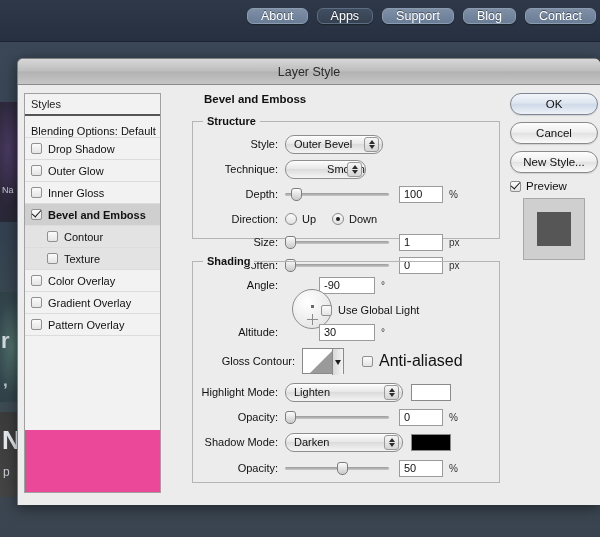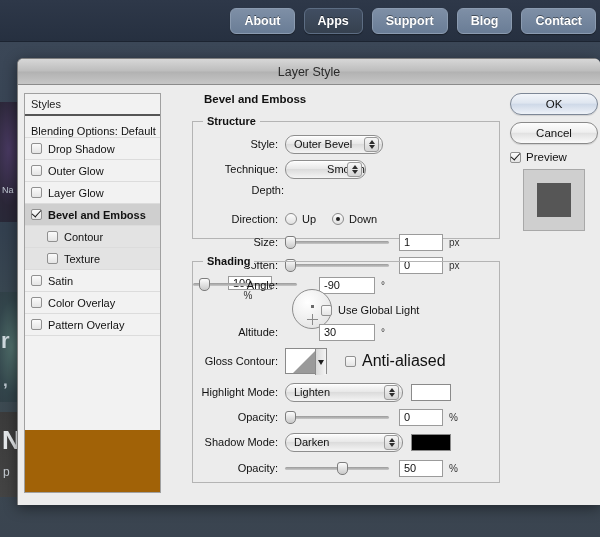--- a/index.html
+++ b/index.html
@@ -15,25 +15,25 @@
   #bg-topbar {
     position: absolute; left: 0; top: 0; width: 600px; height: 42px;
     background: linear-gradient(180deg, #2e3849 0%, #263040 100%);
     border-bottom: 1px solid #1c2431;
   }
   #bg-nav {
     position: absolute; right: 4px; top: 8px;
     display: flex; gap: 9px;
   }
   .nav-btn {
-    height: 26px; padding: 0 13px;
+    height: 16px; padding: 0 13px;
     display: flex; align-items: center; justify-content: center;
     background: linear-gradient(180deg, #7e8fa6 0%, #6a7d96 100%);
     border: 1px solid #8b9bb0; border-radius: 6px;
-    color: #ffffff; font-size: 12.5px; font-weight: bold;
+    color: #ffffff; font-size: 12.5px; font-weight: normal;
     text-shadow: 0 -1px 0 rgba(0,0,0,.45);
     box-shadow: 0 1px 1px rgba(0,0,0,.35);
     white-space: nowrap;
   }
   .nav-btn.active {
     background: linear-gradient(180deg, #414e62 0%, #36414f 100%);
     border: 1px solid #5d6d83;
   }
   #bg-body {
     position: absolute; left: 0; top: 42px; width: 600px; height: 495px;
@@ -79,21 +79,21 @@
     border-top-left-radius: 5px; border-top-right-radius: 5px;
     display: flex; align-items: center; justify-content: center;
   }
   #titlebar-text { font-size: 12.5px; color: #2a2a2a; }
 
   #dialog-body { position: relative; width: 100%; height: 420px; }
 
   
   #styles-panel {
     position: absolute; left: 6px; top: 8px; width: 137px; height: 400px;
-    background: #a16207; border: 1px solid #a0a0a0;
+    background: #ec4899; border: 1px solid #a0a0a0;
   }
   #styles-header {
     height: 22px; display: flex; align-items: center; padding-left: 6px;
     font-size: 11px; color: #1c1c1c;
     background: #f2f2f2; border-bottom: 2px solid #555;
   }
   #styles-list { position: relative; }
   .style-row {
     height: 22px; display: flex; align-items: center;
     padding-left: 6px; font-size: 11px; color: #111;
@@ -304,48 +304,48 @@
         </div>
 
 
         <div class="style-row">
           <span class="cb"></span>
           <span>Outer Glow</span>
         </div>
 
         <div class="style-row">
           <span class="cb"></span>
-          <span>Layer Glow</span>
+          <span>Inner Gloss</span>
         </div>
 
         <div class="style-row selected">
           <span class="cb checked"></span>
           <span>Bevel and Emboss</span>
         </div>
 
         <div class="style-row sub">
           <span class="cb"></span>
           <span>Contour</span>
         </div>
 
         <div class="style-row sub">
           <span class="cb"></span>
           <span>Texture</span>
         </div>
 
+
         <div class="style-row">
           <span class="cb"></span>
-          <span>Satin</span>
+          <span>Color Overlay</span>
         </div>
 
         <div class="style-row">
           <span class="cb"></span>
-          <span>Color Overlay</span>
-        </div>
-
+          <span>Gradient Overlay</span>
+        </div>
 
         <div class="style-row">
           <span class="cb"></span>
           <span>Pattern Overlay</span>
         </div>
 
 
         <div id="styles-filler"></div>
       </div>
     </div>
@@ -371,21 +371,21 @@
           <span class="lbl">Technique:</span>
           <div class="select" style="width:81px;justify-content:flex-end;">
             <span>Smooth</span>
             <span class="stepper">
               <span class="ar up"></span>
                 <span class="ar dn"></span>
             </span>
           </div>
         </div>
 
-        <div class="row" style="left:0; top:62px;flex-direction:column;">
+        <div class="row" style="left:0; top:62px;">
           <span class="lbl">Depth:</span>
           <div class="slider">
             <span class="track"></span>
             <span class="thumb" style="left:6px;"></span>
           </div>
           <div class="numbox" style="margin-left:10px;">100</div>
           <span class="unit">%</span>
         </div>
 
         <div class="row" style="left:0; top:87px;">
@@ -436,21 +436,21 @@
           <span class="cb"></span>
           <span style="font-size:11px;color:#111;">Use Global Light</span>
         </div>
 
         <div class="row" style="left:0; top:60px;">
           <span class="lbl">Altitude:</span>
           <div class="numbox" style="width:56px; margin-left:34px;">30</div>
           <span class="unit">°</span>
         </div>
 
-        <div class="row" style="left:0; top:85px; height:28px;">
+        <div class="row" style="left:17px; top:85px; height:28px;">
           <span class="lbl">Gloss Contour:</span>
           <div id="gloss-swatch" style="margin-left:0;">
             <span id="gloss-arrow">
                 <span class="tri"></span>
               </span>
           </div>
           <span class="cb" style="margin-left:18px;"></span>
           <span style="font-size:16px;color:#111;">Anti-aliased</span>
         </div>
 
@@ -496,20 +496,21 @@
           </div>
           <div class="numbox" style="margin-left:10px;">50</div>
           <span class="unit">%</span>
         </div>
       </div>
     </div>
 
     <div id="right-pane">
       <div class="dlg-btn primary">OK</div>
       <div class="dlg-btn">Cancel</div>
+      <div class="dlg-btn">New Style...</div>
       <div id="preview-row">
         <span class="cb checked"></span>
         <span id="preview-label">Preview</span>
       </div>
       <div id="preview-thumb">
         <div id="preview-inner"></div>
       </div>
     </div>
 
   </div>

